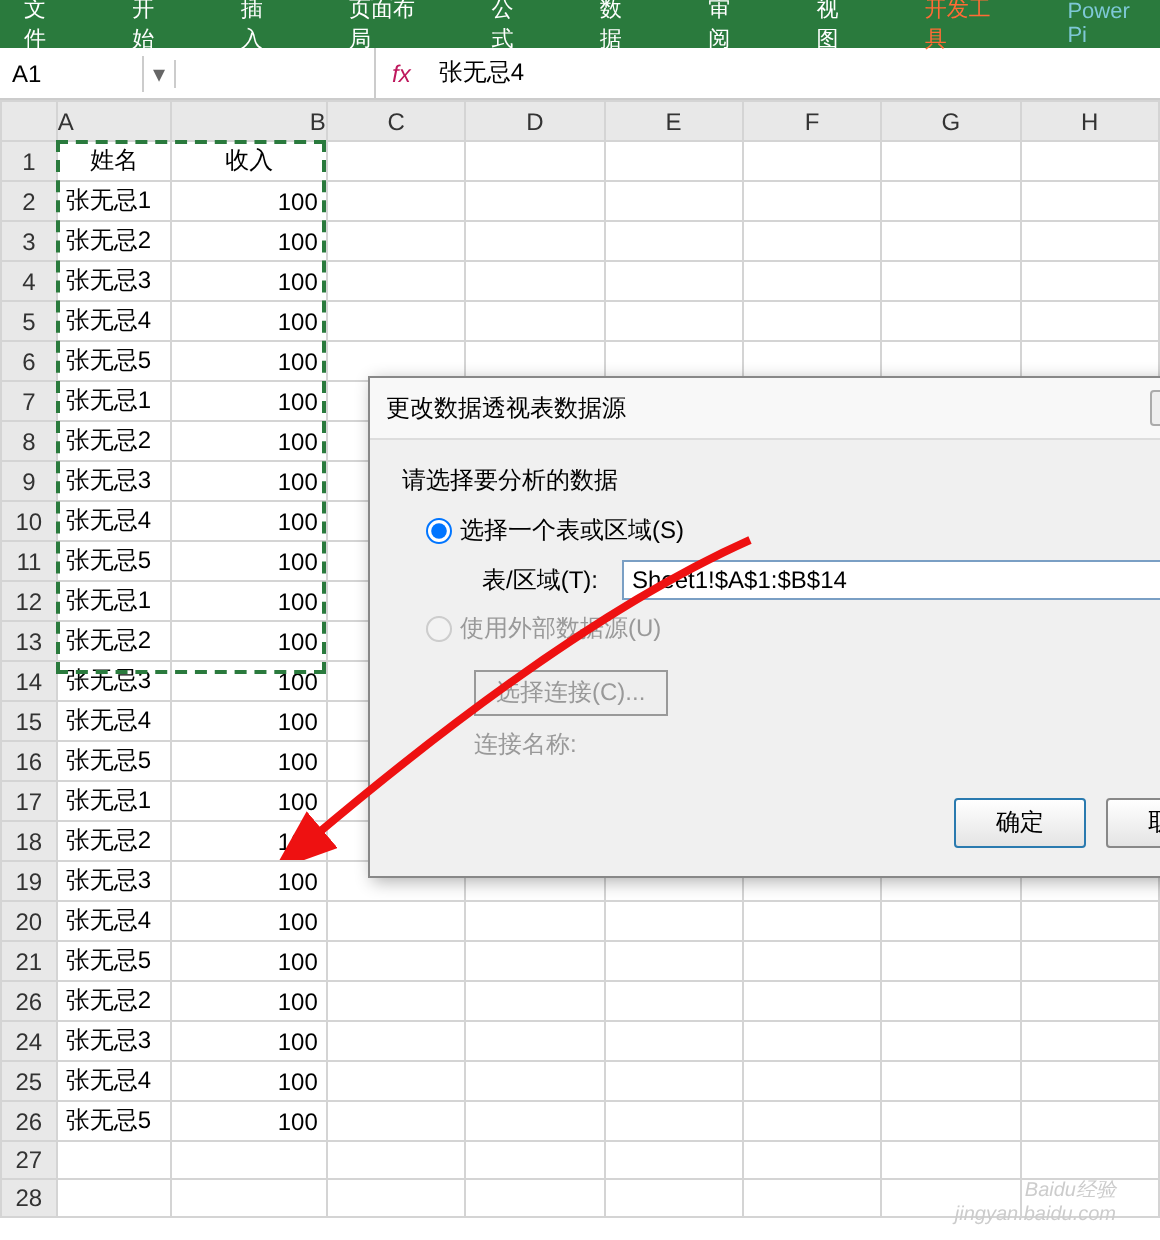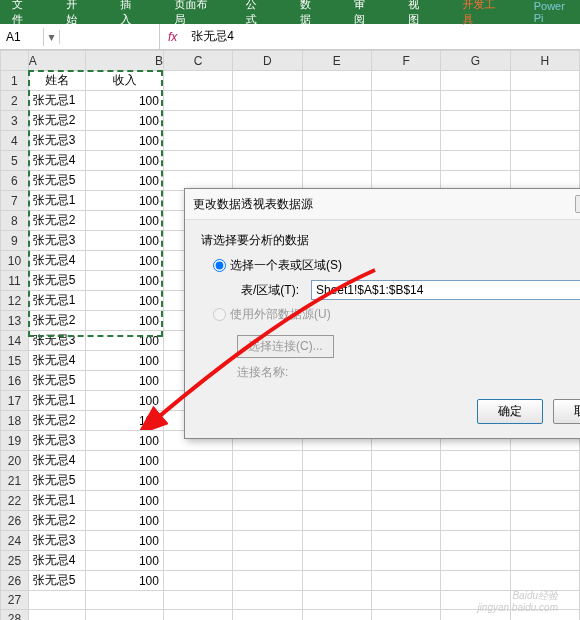--- a/index.html
+++ b/index.html
@@ -4,21 +4,21 @@
   <style>
     * { margin: 0; padding: 0; box-sizing: border-box; font-family: "Microsoft YaHei", SimSun, sans-serif; }
     body { width: 580px; height: 620px; overflow: hidden; background: #fff; font-size: 12px; position: relative; }
     
     .ribbon-tabs { background: #2a7a3d; display: flex; height: 24px; align-items: center; gap: 13px; }
     .ribbon-tabs .tab { color: #fff; padding: 4px 12px; font-size: 11px; cursor: pointer; }
     .ribbon-tabs .tab.dev { color: #ff6b35; }
     .ribbon-tabs .tab.pp { color: #7ec8d6; }
     
     .formula-bar { display: flex; height: 26px; border-bottom: 1px solid #ccc; align-items: center; background: #fff; }
-    .name-box { width: 44px; padding: 2px 6px; border-right: 1px solid #ccc; font-size: 12px; }
+    .name-box { width: 72px; padding: 2px 6px; border-right: 1px solid #ccc; font-size: 12px; }
     .fb-dd { width: 16px; text-align: center; color: #666; border-right: 1px solid #ccc; }
     .fb-spacer { width: 100px; border-right: 1px solid #ccc; height: 100%; }
     .fx-label { padding: 0 8px; font-style: italic; color: #be185d; }
     .formula-input { flex: 1; padding: 2px 6px; border: none; outline: none; font-size: 12px; }
     
     .grid-container { position: relative; }
     .grid { border-collapse: collapse; table-layout: fixed; }
     .grid th, .grid td { border: 1px solid #d4d4d4; font-size: 12px; font-weight: normal; }
     .col-hdr { background: #e8e8e8; text-align: center; height: 20px; color: #333; }
     .row-hdr { background: #e8e8e8; text-align: center; width: 28px; color: #333; }
@@ -310,31 +310,20 @@
           <td class="col-C"></td>
           <td class="col-D"></td>
           <td class="col-E"></td>
           <td class="col-F"></td>
           <td class="col-G"></td>
           <td class="col-H"></td>
         </tr>
         <tr>
           <th class="row-hdr">21</th>
           <td class="col-A">张无忌5</td>
-          <td class="col-B">100</td>
-          <td class="col-C"></td>
-          <td class="col-D"></td>
-          <td class="col-E"></td>
-          <td class="col-F"></td>
-          <td class="col-G"></td>
-          <td class="col-H"></td>
-        </tr>
-        <tr>
-          <th class="row-hdr">22</th>
-          <td class="col-A">张无忌1</td>
           <td class="col-B">100</td>
           <td class="col-C"></td>
           <td class="col-D"></td>
           <td class="col-E"></td>
           <td class="col-F"></td>
           <td class="col-G"></td>
           <td class="col-H"></td>
         </tr>
         <tr>
           <th class="row-hdr">26</th>

